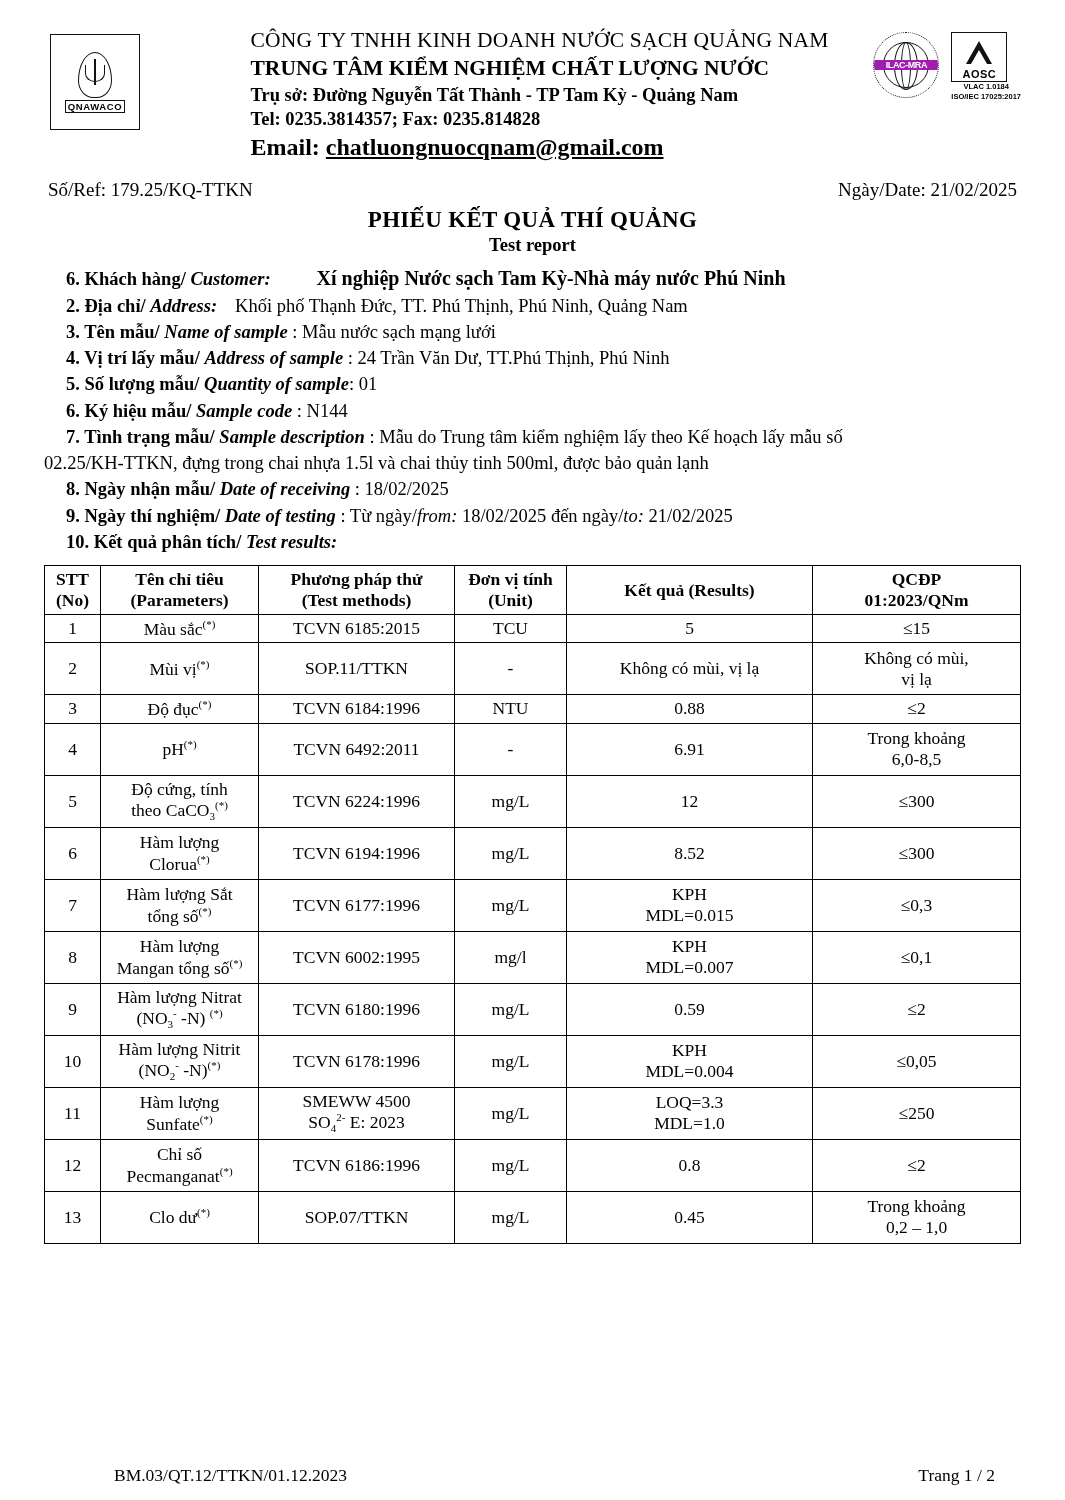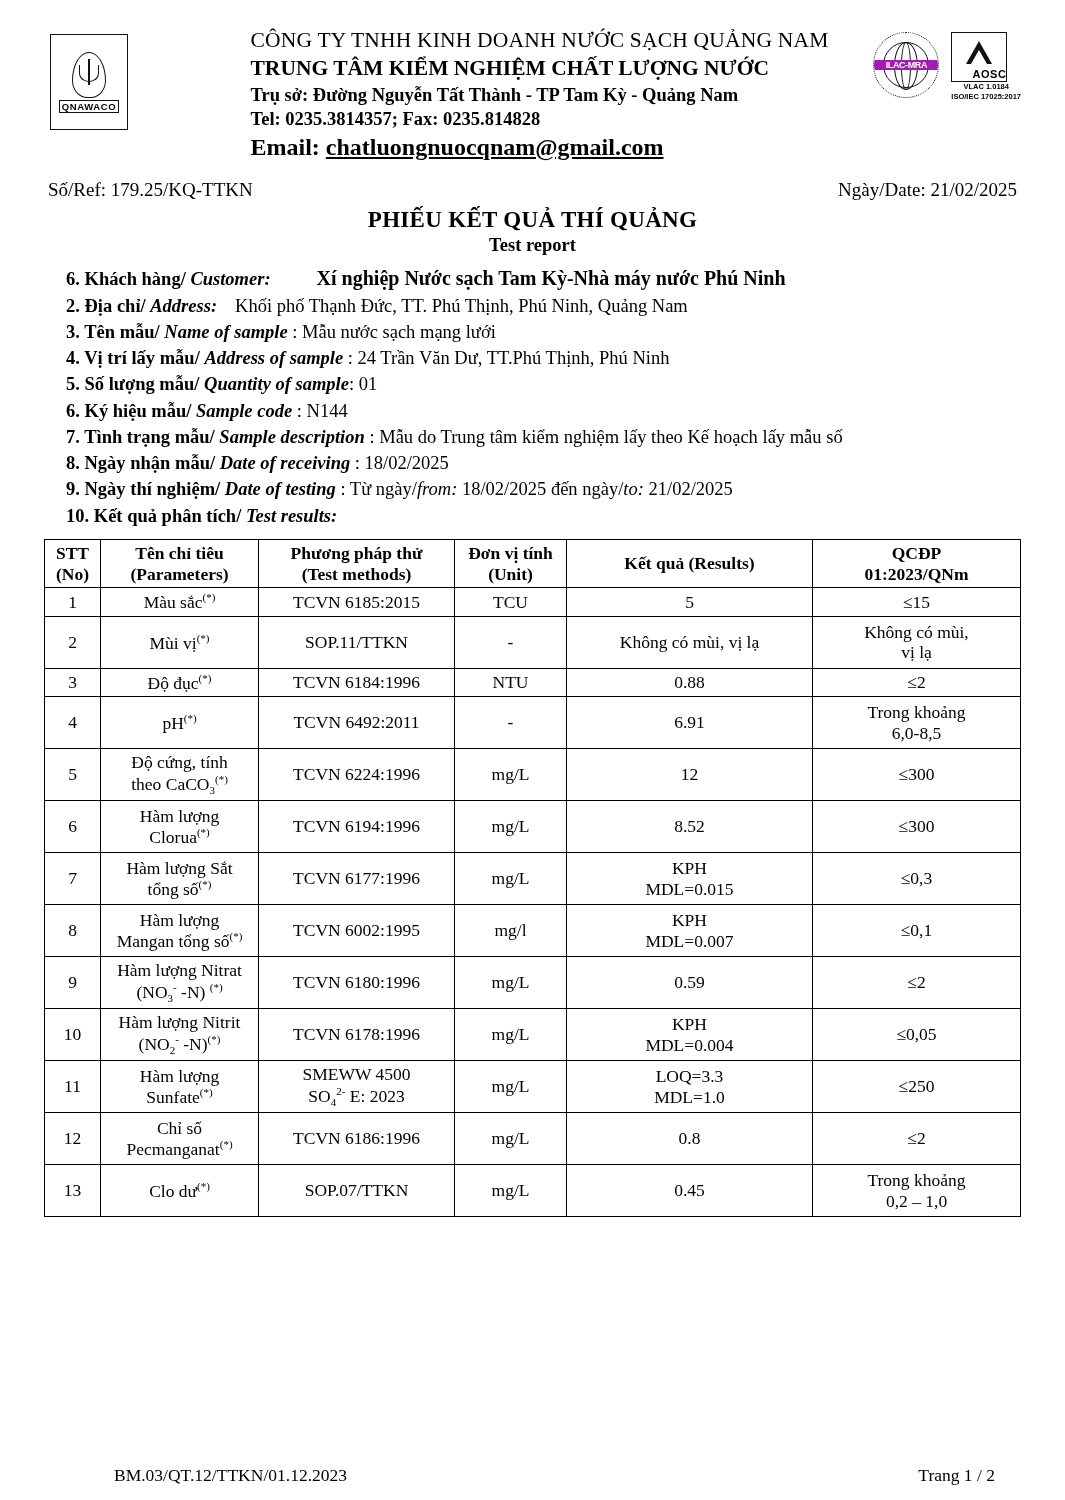--- a/index.html
+++ b/index.html
@@ -23,21 +23,21 @@
   .header {
     position: relative;
     display: flex;
     align-items: flex-start;
     justify-content: center;
   }
   .logo-box {
     position: absolute;
     left: 6px;
     top: 8px;
-    width: 78px;
+    width: 90px;
     height: 96px;
     border: 1.5px solid #111;
     display: flex;
     flex-direction: column;
     align-items: center;
     justify-content: center;
     font-family: "Liberation Sans", sans-serif;
   }
   .logo-flame {
     width: 34px; height: 46px;
@@ -152,21 +152,21 @@
     font-size: 9px;
     font-weight: bold;
     background: #a21caf;
     color: #fff;
     letter-spacing: -0.4px;
   }
   .aosc-box {
     width: 56px; height: 50px;
     border: 1.5px solid #111;
     position: relative;
-    display: flex; align-items: flex-end; justify-content: flex-end;
+    display: flex; align-items: flex-end; justify-content: center;
   }
   .aosc-tri {
     position: absolute;
     left: 50%; top: 5px;
     transform: translateX(-50%);
     width: 0; height: 0;
     border-left: 16px solid transparent;
     border-right: 16px solid transparent;
     border-bottom: 26px solid transparent;
     border-bottom-color: transparent;
@@ -354,20 +354,23 @@
     </div>
 
     <div class="row">
       <span class="lbl-b">6. Ký hiệu mẫu/ </span><span class="lbl-bi">Sample code</span>
       <span class="val">: N144</span>
     </div>
 
     <div class="row wrap">
       <span class="lbl-b">7. Tình trạng mẫu/ </span><span class="lbl-bi">Sample description</span>
       <span class="val">: Mẫu do Trung tâm kiểm nghiệm lấy theo Kế hoạch lấy mẫu số</span>
+    </div>
+    <div class="row wrap" style="margin-left:-22px">
+      <span class="val">02.25/KH-TTKN, đựng trong chai nhựa 1.5l và chai thủy tinh 500ml, được bảo quản lạnh</span>
     </div>
 
     <div class="row">
       <span class="lbl-b">8. Ngày nhận mẫu/ </span><span class="lbl-bi">Date of receiving</span>
       <span class="val">: 18/02/2025</span>
     </div>
 
     <div class="row">
       <span class="lbl-b">9. Ngày thí nghiệm/ </span><span class="lbl-bi">Date of testing</span>
       <span class="val">: Từ ngày/</span><span class="val it">from:</span><span class="val"> 18/02/2025  đến ngày/</span><span class="val it">to:</span><span class="val"> 21/02/2025</span>

